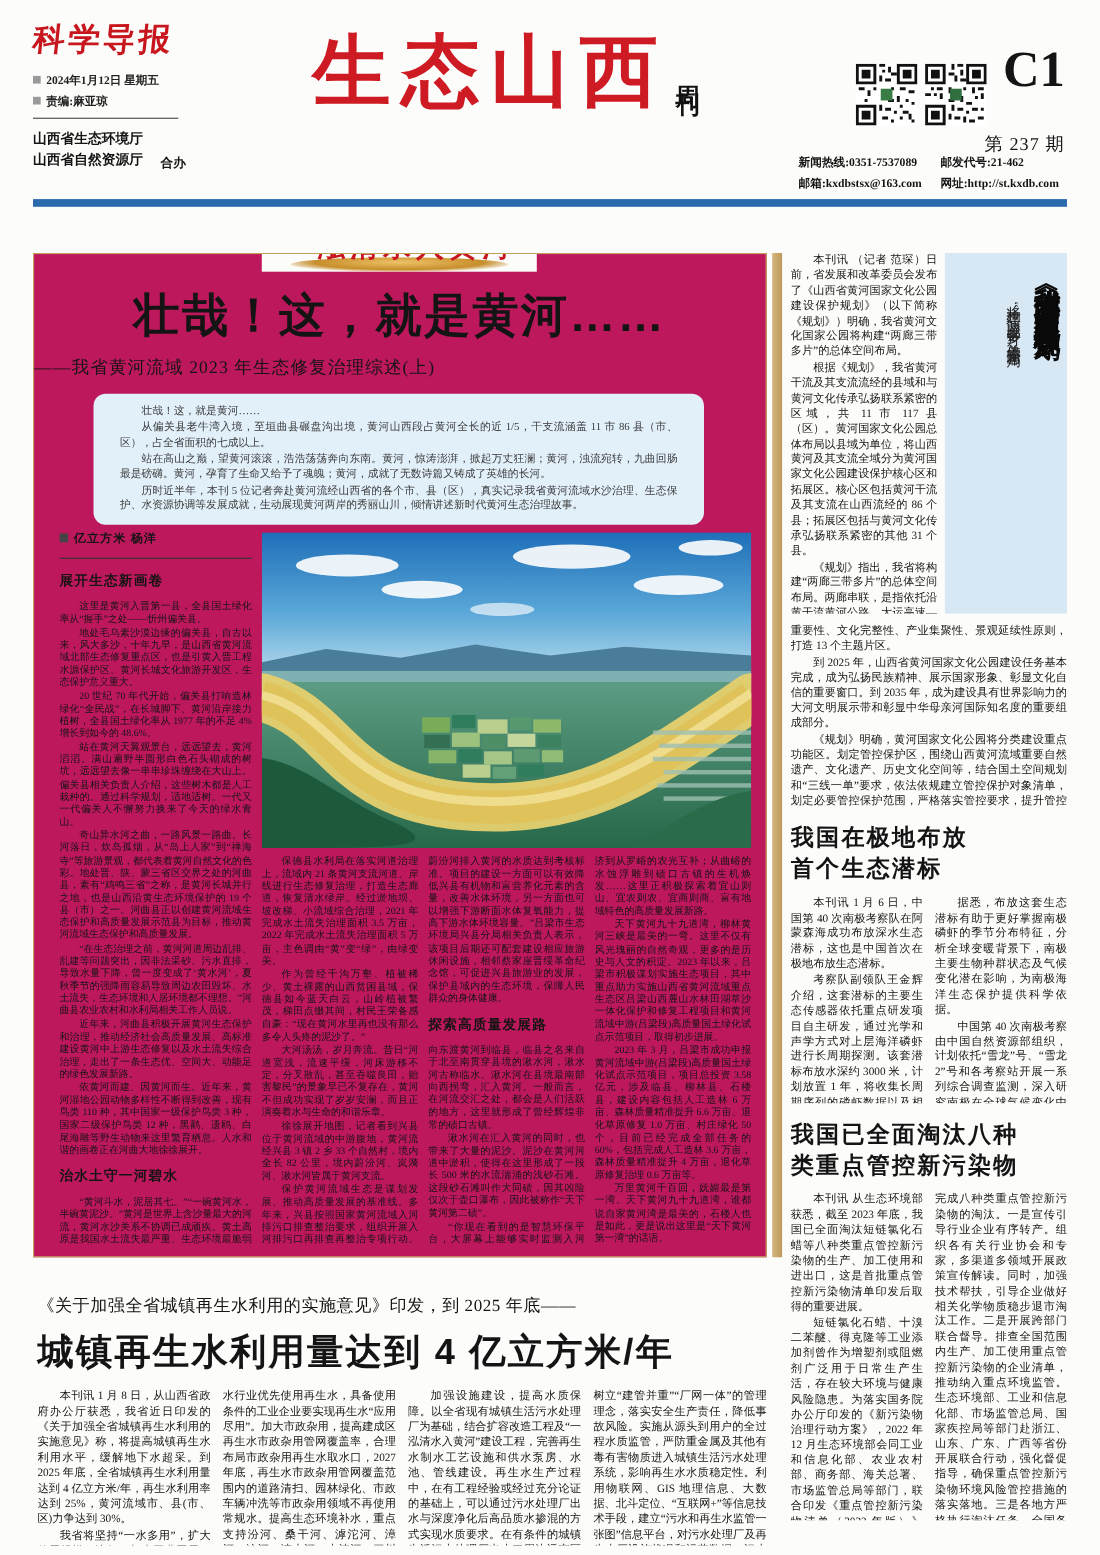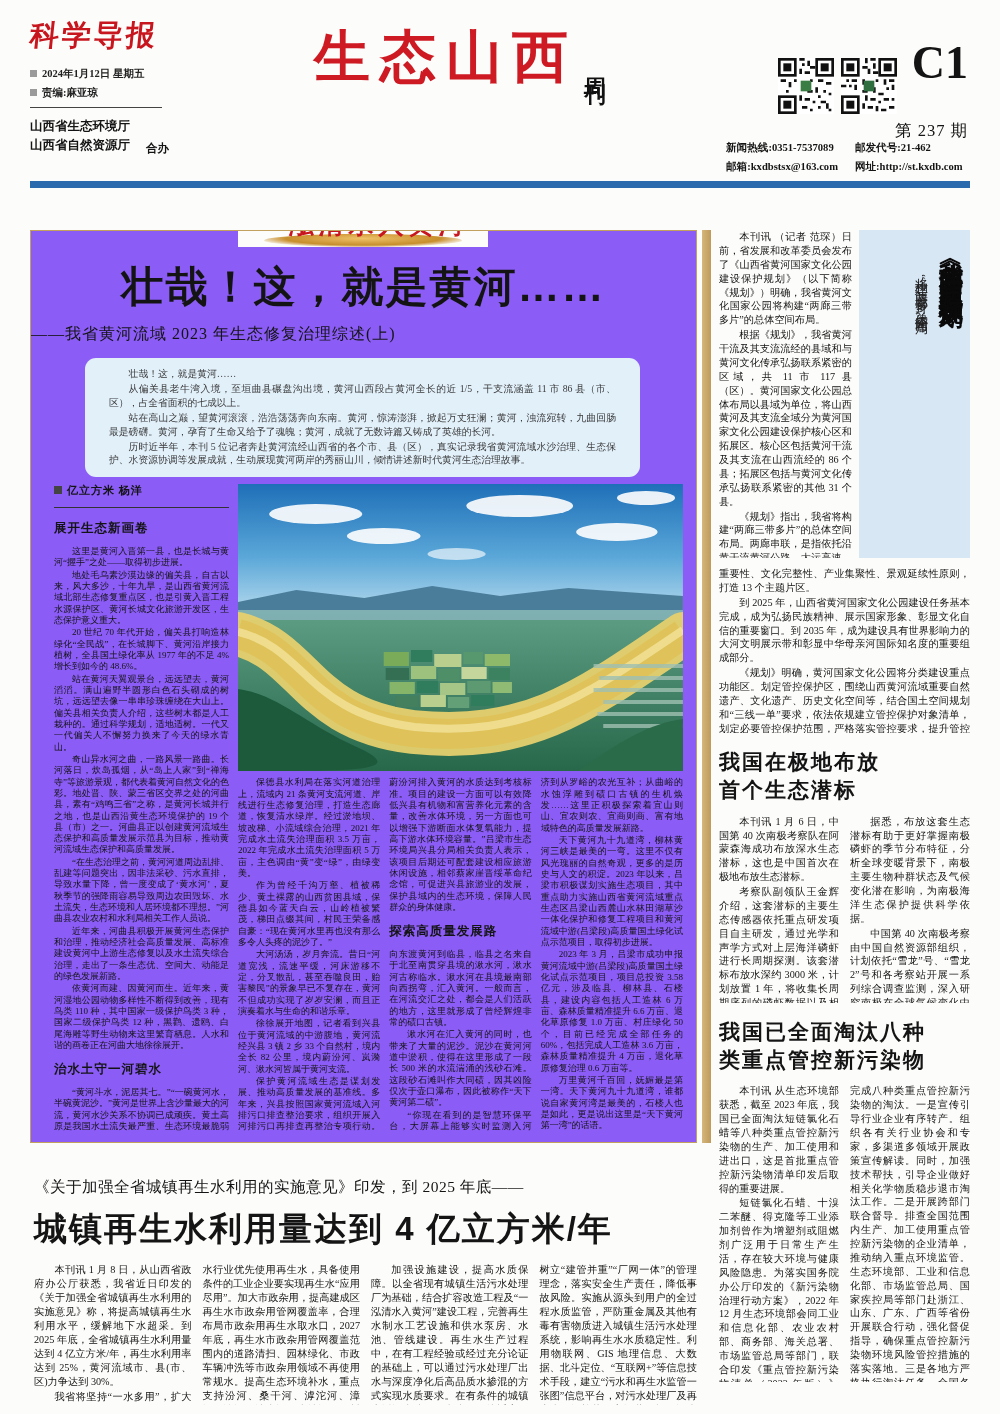--- a/index.html
+++ b/index.html
@@ -12,38 +12,38 @@
   .hdr-left{width:192px}
   .logo{color:#c8161e;font-size:29px;font-weight:bold;letter-spacing:3px;transform:skewX(-6deg);font-family:"DejaVu Serif",serif}
   .meta{font-size:10.5px;margin-top:9px;line-height:1.8;font-weight:bold;color:#222}
   .sq{display:inline-block;width:7px;height:7px;background:#9a9a9a;margin-right:5px}
   .hrule{border-bottom:1.5px solid #444;width:132px;margin:4px 0 9px}
   .org{display:flex;align-items:flex-end}
   .org-names{font-size:12.5px;font-weight:bold;line-height:1.55}
   .org-heban{font-size:11.5px;margin-left:16px;font-weight:bold}
   .hdr-center{flex:1;text-align:center}
   .mast-row{display:flex;justify-content:center;align-items:flex-start;margin-top:10px}
-  .masthead{color:#ce1a23;font-size:56px;font-weight:bold;letter-spacing:10px;line-height:1.08;font-family:"DejaVu Serif",serif;white-space:nowrap}
+  .masthead{color:#ce1a23;font-size:71px;font-weight:bold;letter-spacing:10px;line-height:1.08;font-family:"DejaVu Serif",serif;white-space:nowrap}
   .weekly{writing-mode:vertical-rl;font-size:22px;font-weight:bold;letter-spacing:7px;margin:34px 0 0 2px;color:#111}
   .pinyin{color:#9b9b9b;font-size:15px;letter-spacing:6px;margin-top:2px;font-family:"Liberation Serif",serif}
   .hdr-right{width:268px;position:relative}
   .qrs{position:absolute;left:76px;top:42px;display:flex;gap:7px}
   .qr{width:56px;height:56px;background:#fff}
   .pagecode{position:absolute;right:2px;top:24px;font-size:46px;font-weight:bold;font-family:"Liberation Serif",serif;line-height:1}
   .issue{position:absolute;right:2px;top:104px;font-size:16.5px;letter-spacing:1px}
   .contacts{position:absolute;left:24px;right:0;bottom:6px;display:grid;grid-template-columns:1.12fr 1fr;row-gap:5px;font-size:10.6px;font-weight:bold;text-align:left}
   .bluebar{height:7px;background:#2a6aad;margin-top:1px}
 
   
   .content{display:flex;align-items:flex-start;margin-top:42px}
   .main-col{width:672px}
   .sidebar{width:253px;margin-left:17px}
 
   
-  .feature{position:relative;border:1.5px solid #c2a05e;height:913px;overflow:hidden;background:#8b5cf6}
+  .feature{position:relative;border:1.5px solid #c2a05e;height:913px;overflow:hidden;background:#be185d}
   .feature::after{content:"";position:absolute;right:0;top:0;width:0}
   .banner{position:absolute;top:-23px;left:50%;transform:translateX(-50%);background:#fcfcfa;padding:0 20px;text-align:center;z-index:2}
   .banner-text{color:#c8161e;font-size:25px;font-weight:bold;letter-spacing:5px;font-family:"DejaVu Serif",serif;position:relative;z-index:1;white-space:nowrap}
   .banner-swoosh{height:13px;margin:-7px 6px 0;background:radial-gradient(ellipse at 50% 35%,#eec268 0%,#c78e2c 55%,rgba(199,142,44,0) 78%);border-radius:50%}
   .f-headline{text-align:center;font-family:"Liberation Sans","DejaVu Sans",sans-serif;font-weight:bold;font-size:42px;letter-spacing:2px;margin-top:28px;white-space:nowrap}
   .f-sub{font-size:16px;margin-top:9px;letter-spacing:1px}
   .introbox{background:#e2f0fa;border-radius:11px;margin:13px 56px 0 54px;padding:9px 24px;font-size:9.8px;line-height:1.42;color:#3a3a3a;text-align:justify}
   .introbox p{text-indent:2em}
   .f-body{display:flex;gap:9px;padding:7px 13px 0 23px;font-size:9px;line-height:1.26;text-align:justify;height:655px;overflow:hidden}
   .f-col1{width:175px;height:100%;overflow:hidden}
@@ -181,21 +181,21 @@
             <p class="para">从偏关县老牛湾入境，至垣曲县碾盘沟出境，黄河山西段占黄河全长的近 1/5，干支流涵盖 11 市 86 县（市、区），占全省面积的七成以上。</p>
             <p class="para">站在高山之巅，望黄河滚滚，浩浩荡荡奔向东南。黄河，惊涛澎湃，掀起万丈狂澜；黄河，浊流宛转，九曲回肠最是磅礴。黄河，孕育了生命又给予了魂魄；黄河，成就了无数诗篇又铸成了英雄的长河。</p>
             <p class="para">历时近半年，本刊 5 位记者奔赴黄河流经山西省的各个市、县（区），真实记录我省黄河流域水沙治理、生态保护、水资源协调等发展成就，生动展现黄河两岸的秀丽山川，倾情讲述新时代黄河生态治理故事。</p>
           </div>
 
         <div class="f-body">
           <div class="f-col1">
             <div class="byline"><span class="sq"></span><span>亿立方米  杨洋</span></div>
             <div class="sec-head">展开生态新画卷</div>
             <div>
-                <p class="para">这里是黄河入晋第一县，也是长城与黄河“握手”之处——取得初步进展。</p>
+                <p class="para">这里是黄河入晋第一县，全县国土绿化率从“握手”之处——忻州偏关县。</p>
                 <p class="para">地处毛乌素沙漠边缘的偏关县，自古以来，风大多沙，十年九旱，是山西省黄河流域北部生态修复重点区，也是引黄入晋工程水源保护区、黄河长城文化旅游开发区，生态保护意义重大。</p>
                 <p class="para">20 世纪 70 年代开始，偏关县打响造林绿化“全民战”，在长城脚下、黄河沿岸接力植树，全县国土绿化率从 1977 年的不足 4%增长到如今的 48.6%。</p>
                 <p class="para">站在黄河天翼观景台，远远望去，黄河滔滔。满山遍野半圆形白色石头砌成的树坑，远远望去像一串串珍珠缠绕在大山上。偏关县相关负责人介绍，这些树木都是人工栽种的。通过科学规划，适地适树。一代又一代偏关人不懈努力换来了今天的绿水青山。</p>
                 <p class="para">奇山异水河之曲，一路风景一路曲。长河落日，炊岛孤烟，从“岛上人家”到“禅海寺”等旅游景观，都代表着黄河自然文化的色彩。地处晋、陕、蒙三省区交界之处的河曲县，素有“鸡鸣三省”之称，是黄河长城并行之地，也是山西沿黄生态环境保护的 19 个县（市）之一。河曲县正以创建黄河流域生态保护和高质量发展示范县为目标，推动黄河流域生态保护和高质量发展。</p>
                 <p class="para">“在生态治理之前，黄河河道周边乱排、乱建等问题突出，因非法采砂、污水直排，导致水量下降，曾一度变成了‘黄水河’，夏秋季节的强降雨容易导致周边农田毁坏、水土流失，生态环境和人居环境都不理想。”河曲县农业农村和水利局相关工作人员说。</p>
                 <p class="para">近年来，河曲县积极开展黄河生态保护和治理，推动经济社会高质量发展、高标准建设黄河中上游生态修复以及水土流失综合治理，走出了一条生态优、空间大、动能足的绿色发展新路。</p>
                 <p class="para">依黄河而建、因黄河而生。近年来，黄河湿地公园动物多样性不断得到改善，现有鸟类 110 种，其中国家一级保护鸟类 3 种，国家二级保护鸟类 12 种，黑鹳、遗鸥、白尾海雕等野生动物来这里繁育栖息。人水和谐的画卷正在河曲大地徐徐展开。</p>
               </div>
             <div class="sec-head">治水土守一河碧水</div>
             <div>

